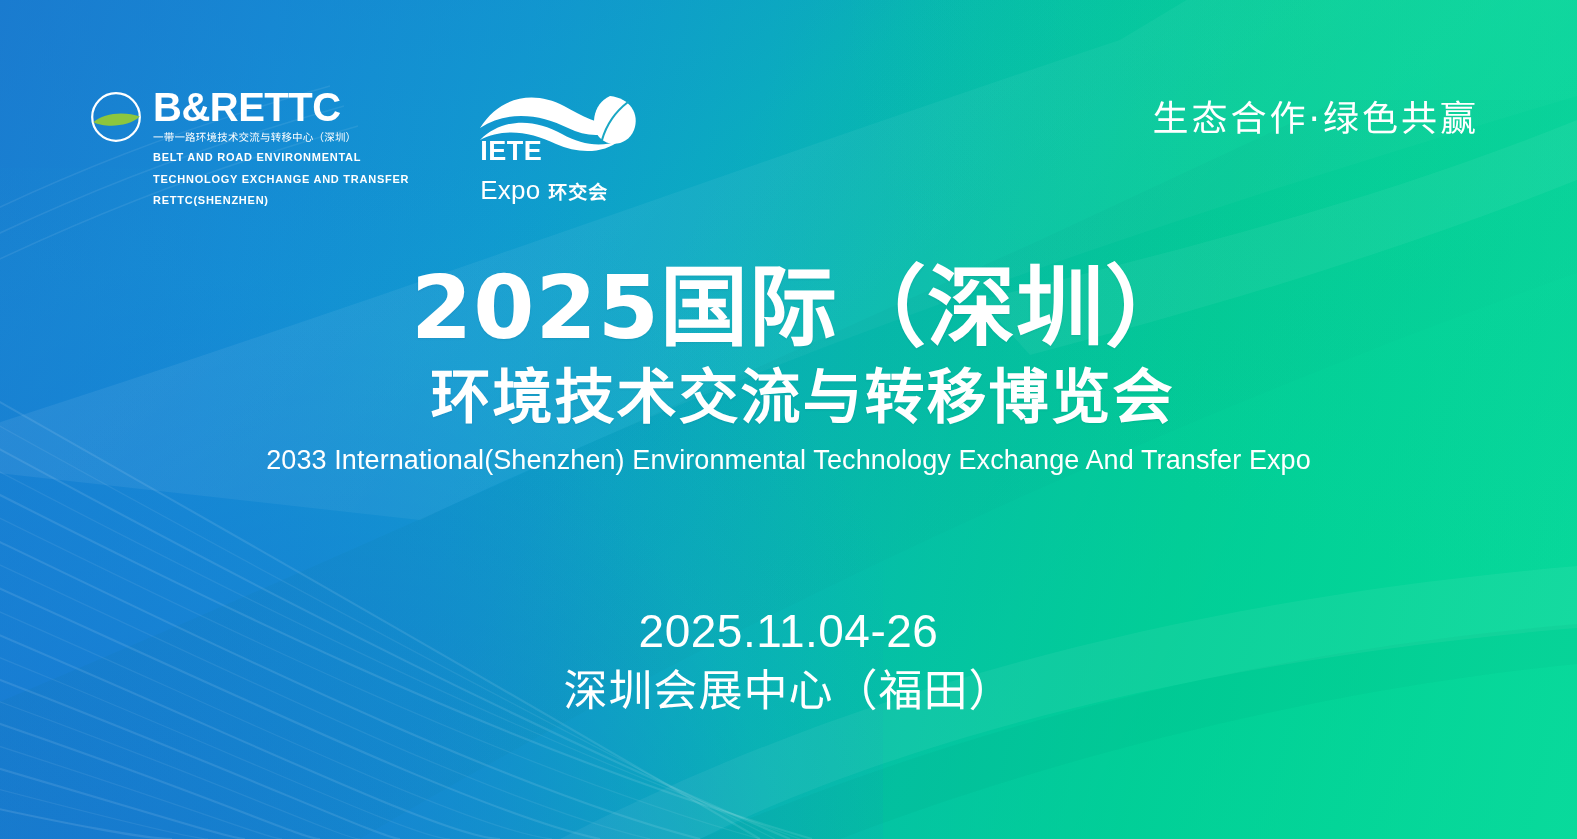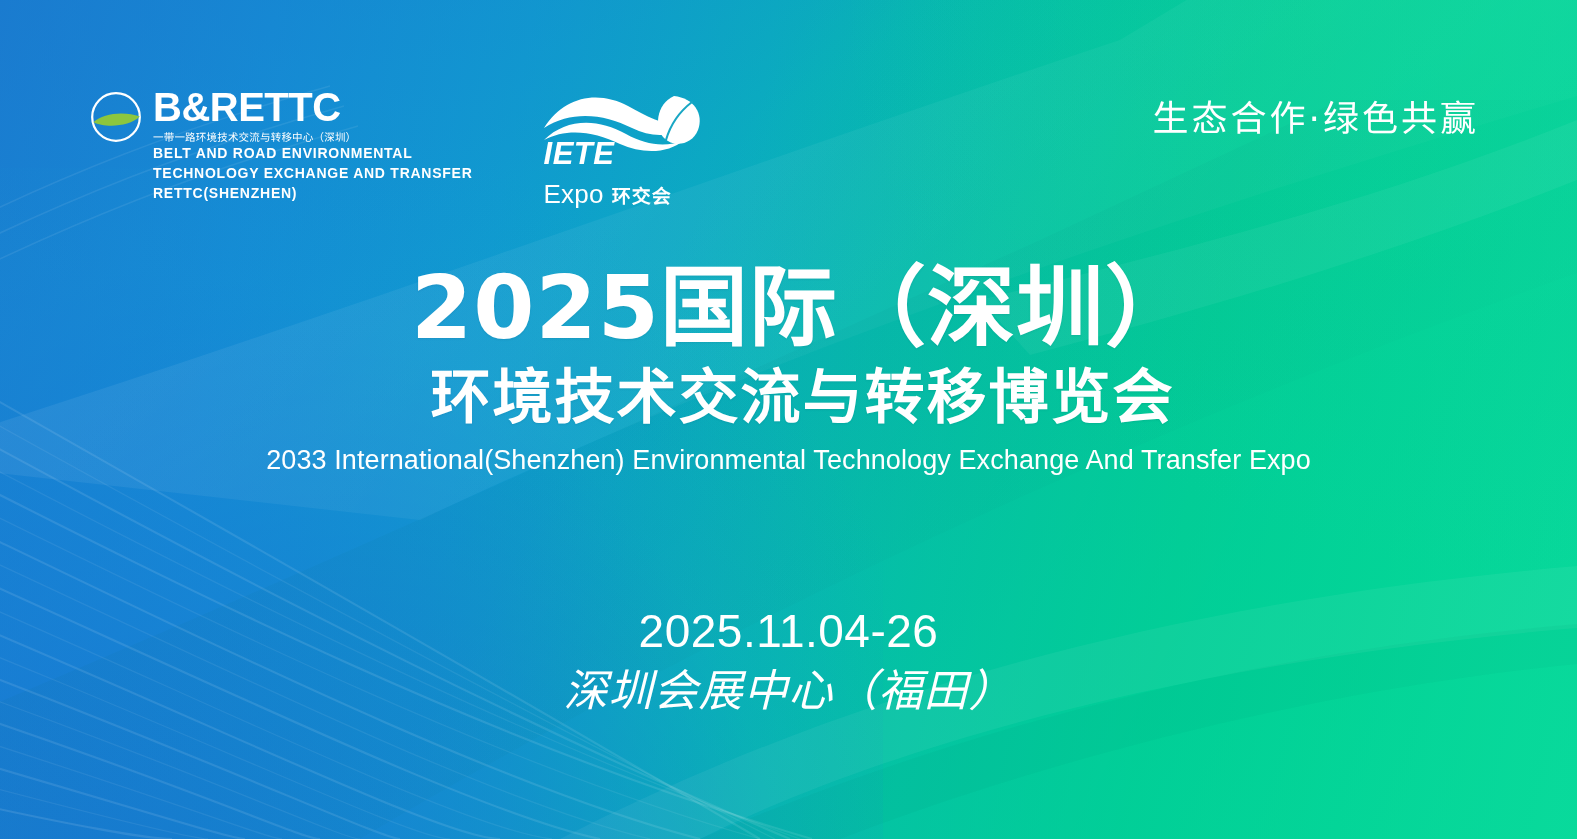--- a/index.html
+++ b/index.html
@@ -125,26 +125,26 @@
   .brettc-cn {
     font-size: 10.5px;
     color: #ffffff;
     letter-spacing: 0.2px;
     line-height: 1.35;
     margin-top: 3px;
     white-space: nowrap;
     font-family: "DejaVu Sans", "Liberation Sans", sans-serif;
   }
   .brettc-en {
-    font-size: 14px;
+    font-size: 11px;
     font-weight: bold;
     color: #ffffff;
     letter-spacing: 0.75px;
     line-height: 1.42;
-    margin-top: 0;
+    margin-top: 6px;
     white-space: nowrap;
     font-family: "Liberation Sans", "DejaVu Sans", sans-serif;
   }
 
   
   .logo-sep {
     width: 1px;
     height: 0;
   }
 
@@ -161,27 +161,26 @@
     top: 0;
     width: 168px;
     height: 66px;
   }
   .iete-type {
     position: absolute;
     left: 2px;
     top: 50px;
   }
   .iete-ab {
-    font-size: 31px;
+    font-size: 27px;
     font-weight: bold;
     color: #ffffff;
     letter-spacing: 0.5px;
     line-height: 1;
     font-family: "Liberation Sans", "DejaVu Sans", sans-serif;
-    font-style: italic;
   }
   .iete-bottom {
     display: flex;
     align-items: baseline;
     gap: 8px;
     margin-top: 12px;
   }
   .iete-expo {
     font-size: 26px;
     font-weight: 300;
@@ -266,21 +265,20 @@
     font-family: "Liberation Sans", "DejaVu Sans", sans-serif;
   }
   .meta-venue {
     margin-top: 8px;
     font-size: 44px;
     color: #ffffff;
     letter-spacing: 1px;
     line-height: 1.12;
     white-space: nowrap;
     font-family: "DejaVu Sans", "Liberation Sans", sans-serif;
-    font-style: italic;
   }
 </style>
 </head>
 <body>
 
 <div class="banner">
 
   <div class="bg-base"></div>
   <div class="bg-diag-green"></div>
   <div class="bg-diag-blue"></div>

